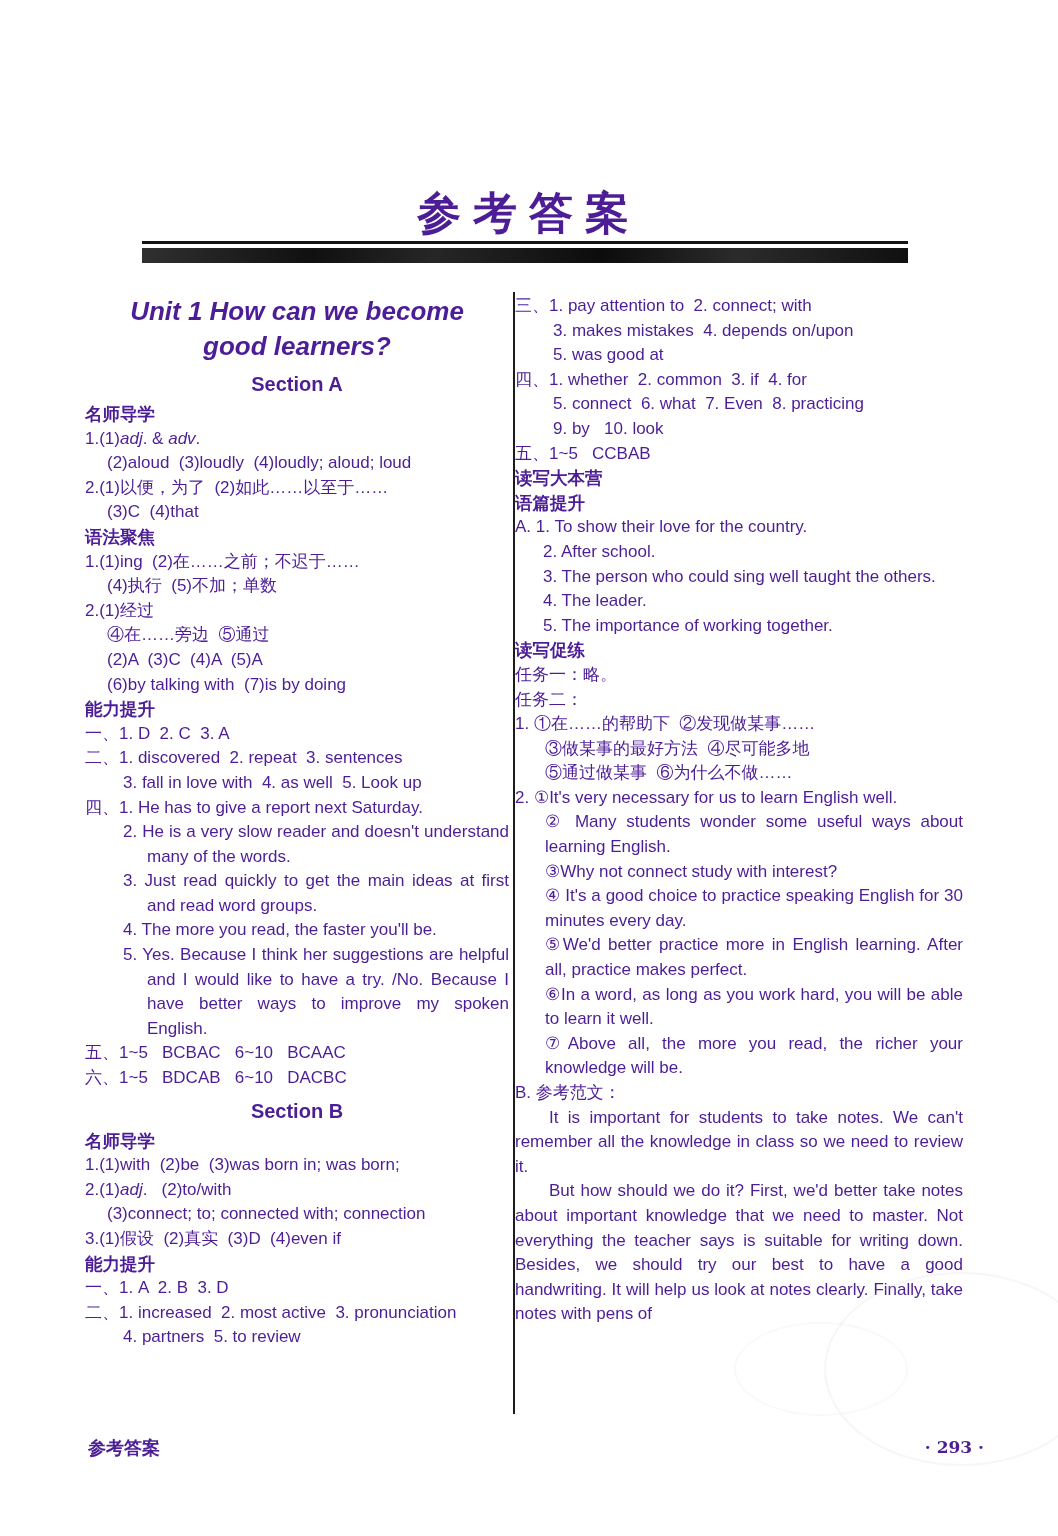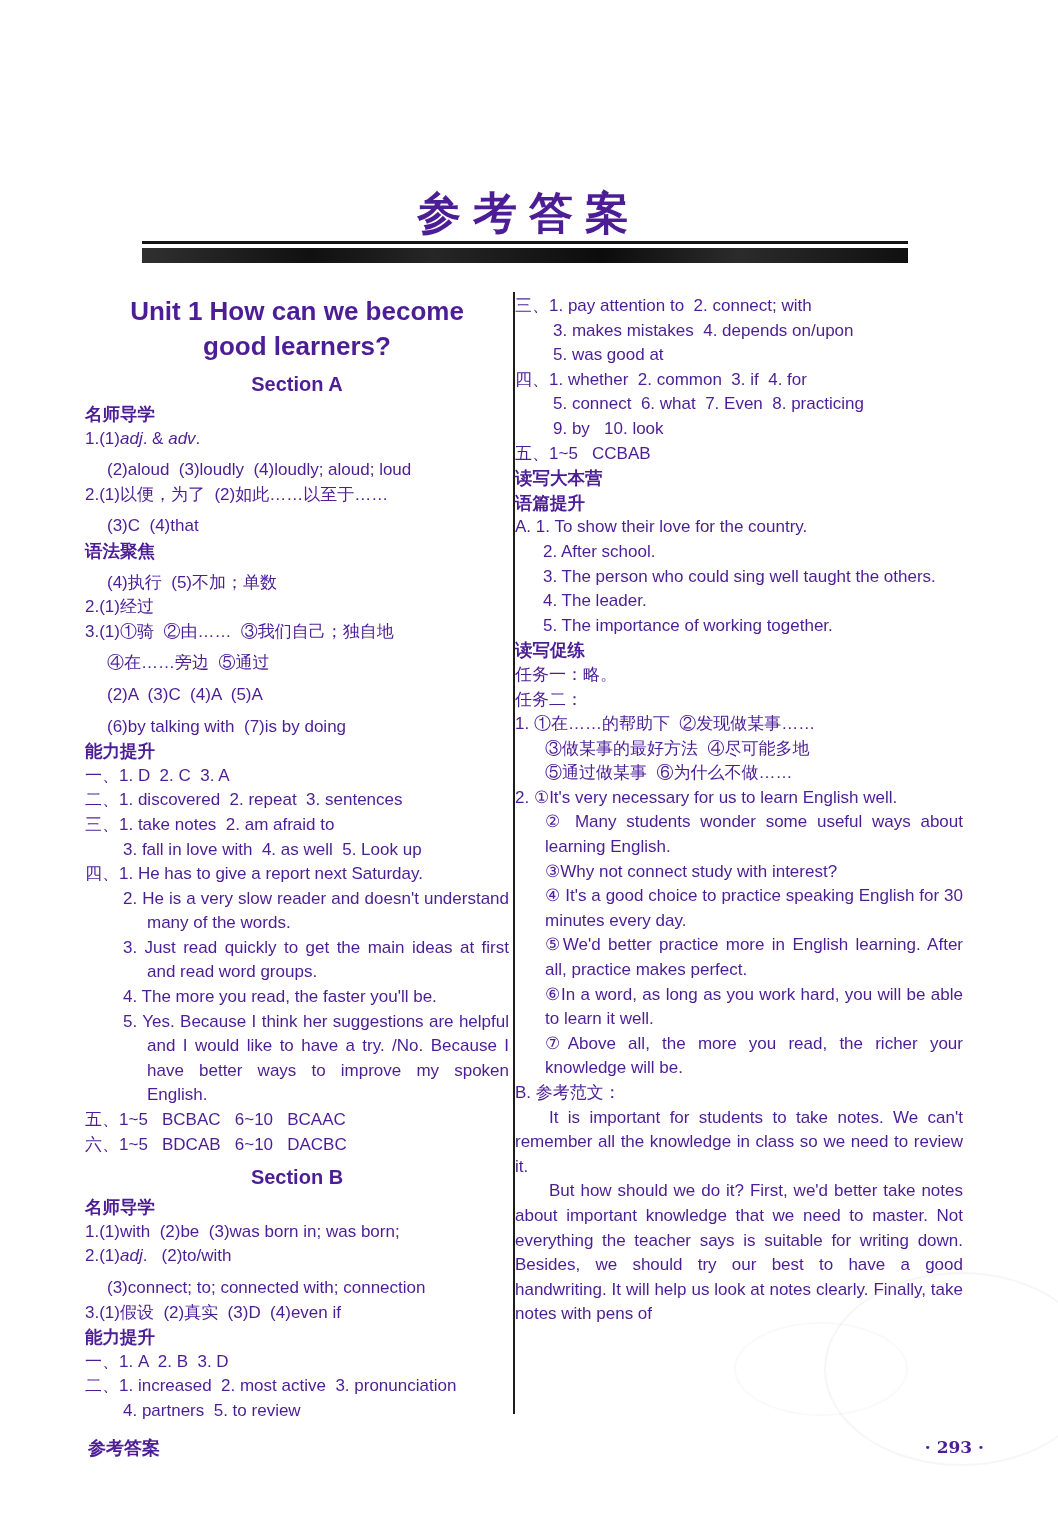--- a/index.html
+++ b/index.html
@@ -19,23 +19,23 @@
     background:linear-gradient(90deg,#303030,#101010 22%,#262626 38%,#0c0c0c 60%,#2b2b2b 78%,#101010);
   }
   
   .col{position:absolute;top:294px;font-size:17px;line-height:24.6px;}
   .col-left{left:85px;width:424px;}
   .col-right{left:515px;width:448px;}
   .divider{position:absolute;left:513px;top:292px;width:2px;height:1122px;background:#1c1c1c;}
   
   .ln{white-space:pre-wrap;}
   .b{font-weight:bold;font-size:17.5px;}
-  .unit{font-weight:bold;text-align:center;font-size:26px;line-height:35px;white-space:normal;}
+  .unit{font-weight:bold;text-align:center;font-size:26px;line-height:35px;white-space:normal;font-style:italic;}
   .sec{font-weight:bold;text-align:center;font-size:20px;line-height:30px;padding:5px 0 3px;}
-  .i22{padding-left:22px;margin-top:7px;}
+  .i22{padding-left:22px;}
   .i28{padding-left:28px;}
   .i30{padding-left:30px;}
   .i38{padding-left:38px;}
   .h62{padding-left:62px;text-indent:-24px;white-space:normal;text-align:justify;}
   .h30{padding-left:30px;text-indent:-30px;white-space:normal;text-align:justify;}
   .h60{padding-left:60px;text-indent:-32px;white-space:normal;text-align:justify;}
   .just{white-space:normal;text-align:justify;}
   .pind{text-indent:34px;white-space:normal;text-align:justify;}
   .etitle{text-align:center;font-weight:bold;font-size:18.5px;padding:4px 0 3px;white-space:normal;}
   .etitle .u{border-bottom:2px solid #0d0d0d;padding-bottom:2px;}
@@ -63,30 +63,29 @@
   <div class="col col-left" id="col-left">
       <div class="ln unit">Unit 1   How can we become</div>
       <div class="ln unit">good learners?</div>
       <div class="ln sec">Section A</div>
       <div class="ln b">名师导学</div>
       <div class="ln"><span>1.(1)</span><i>adj</i><span>. &amp; </span><i>adv</i><span>.</span></div>
       <div class="ln i22">(2)aloud  (3)loudly  (4)loudly; aloud; loud</div>
       <div class="ln">2.(1)以便，为了  (2)如此……以至于……</div>
       <div class="ln i22">(3)C  (4)that</div>
       <div class="ln b">语法聚焦</div>
+      <div class="ln">1.(1)ing  (2)在……之前；不迟于……</div>
       <div class="ln i22">(4)执行  (5)不加；单数</div>
       <div class="ln">2.(1)经过</div>
-      <div class="ln">3.(1)①骑  ②由……  ③我们自己；独自地</div>
       <div class="ln i22">④在……旁边  ⑤通过</div>
       <div class="ln i22">(2)A  (3)C  (4)A  (5)A</div>
       <div class="ln i22">(6)by talking with  (7)is by doing</div>
       <div class="ln b">能力提升</div>
       <div class="ln">一、1. D  2. C  3. A</div>
       <div class="ln">二、1. discovered  2. repeat  3. sentences</div>
-      <div class="ln">三、1. take notes  2. am afraid to</div>
       <div class="ln i38">3. fall in love with  4. as well  5. Look up</div>
       <div class="ln">四、1. He has to give a report next Saturday.</div>
       <div class="ln h62">2. He is a very slow reader and doesn't understand many of the words.</div>
       <div class="ln h62">3. Just read quickly to get the main ideas at first and read word groups.</div>
       <div class="ln h62">4. The more you read, the faster you'll be.</div>
       <div class="ln h62">5. Yes. Because I think her suggestions are helpful and I would like to have a try. /No. Because I have better ways to improve my spoken English.</div>
       <div class="ln">五、1~5   BCBAC   6~10   BCAAC</div>
       <div class="ln">六、1~5   BDCAB   6~10   DACBC</div>
       <div class="ln sec">Section B</div>
       <div class="ln b">名师导学</div>

